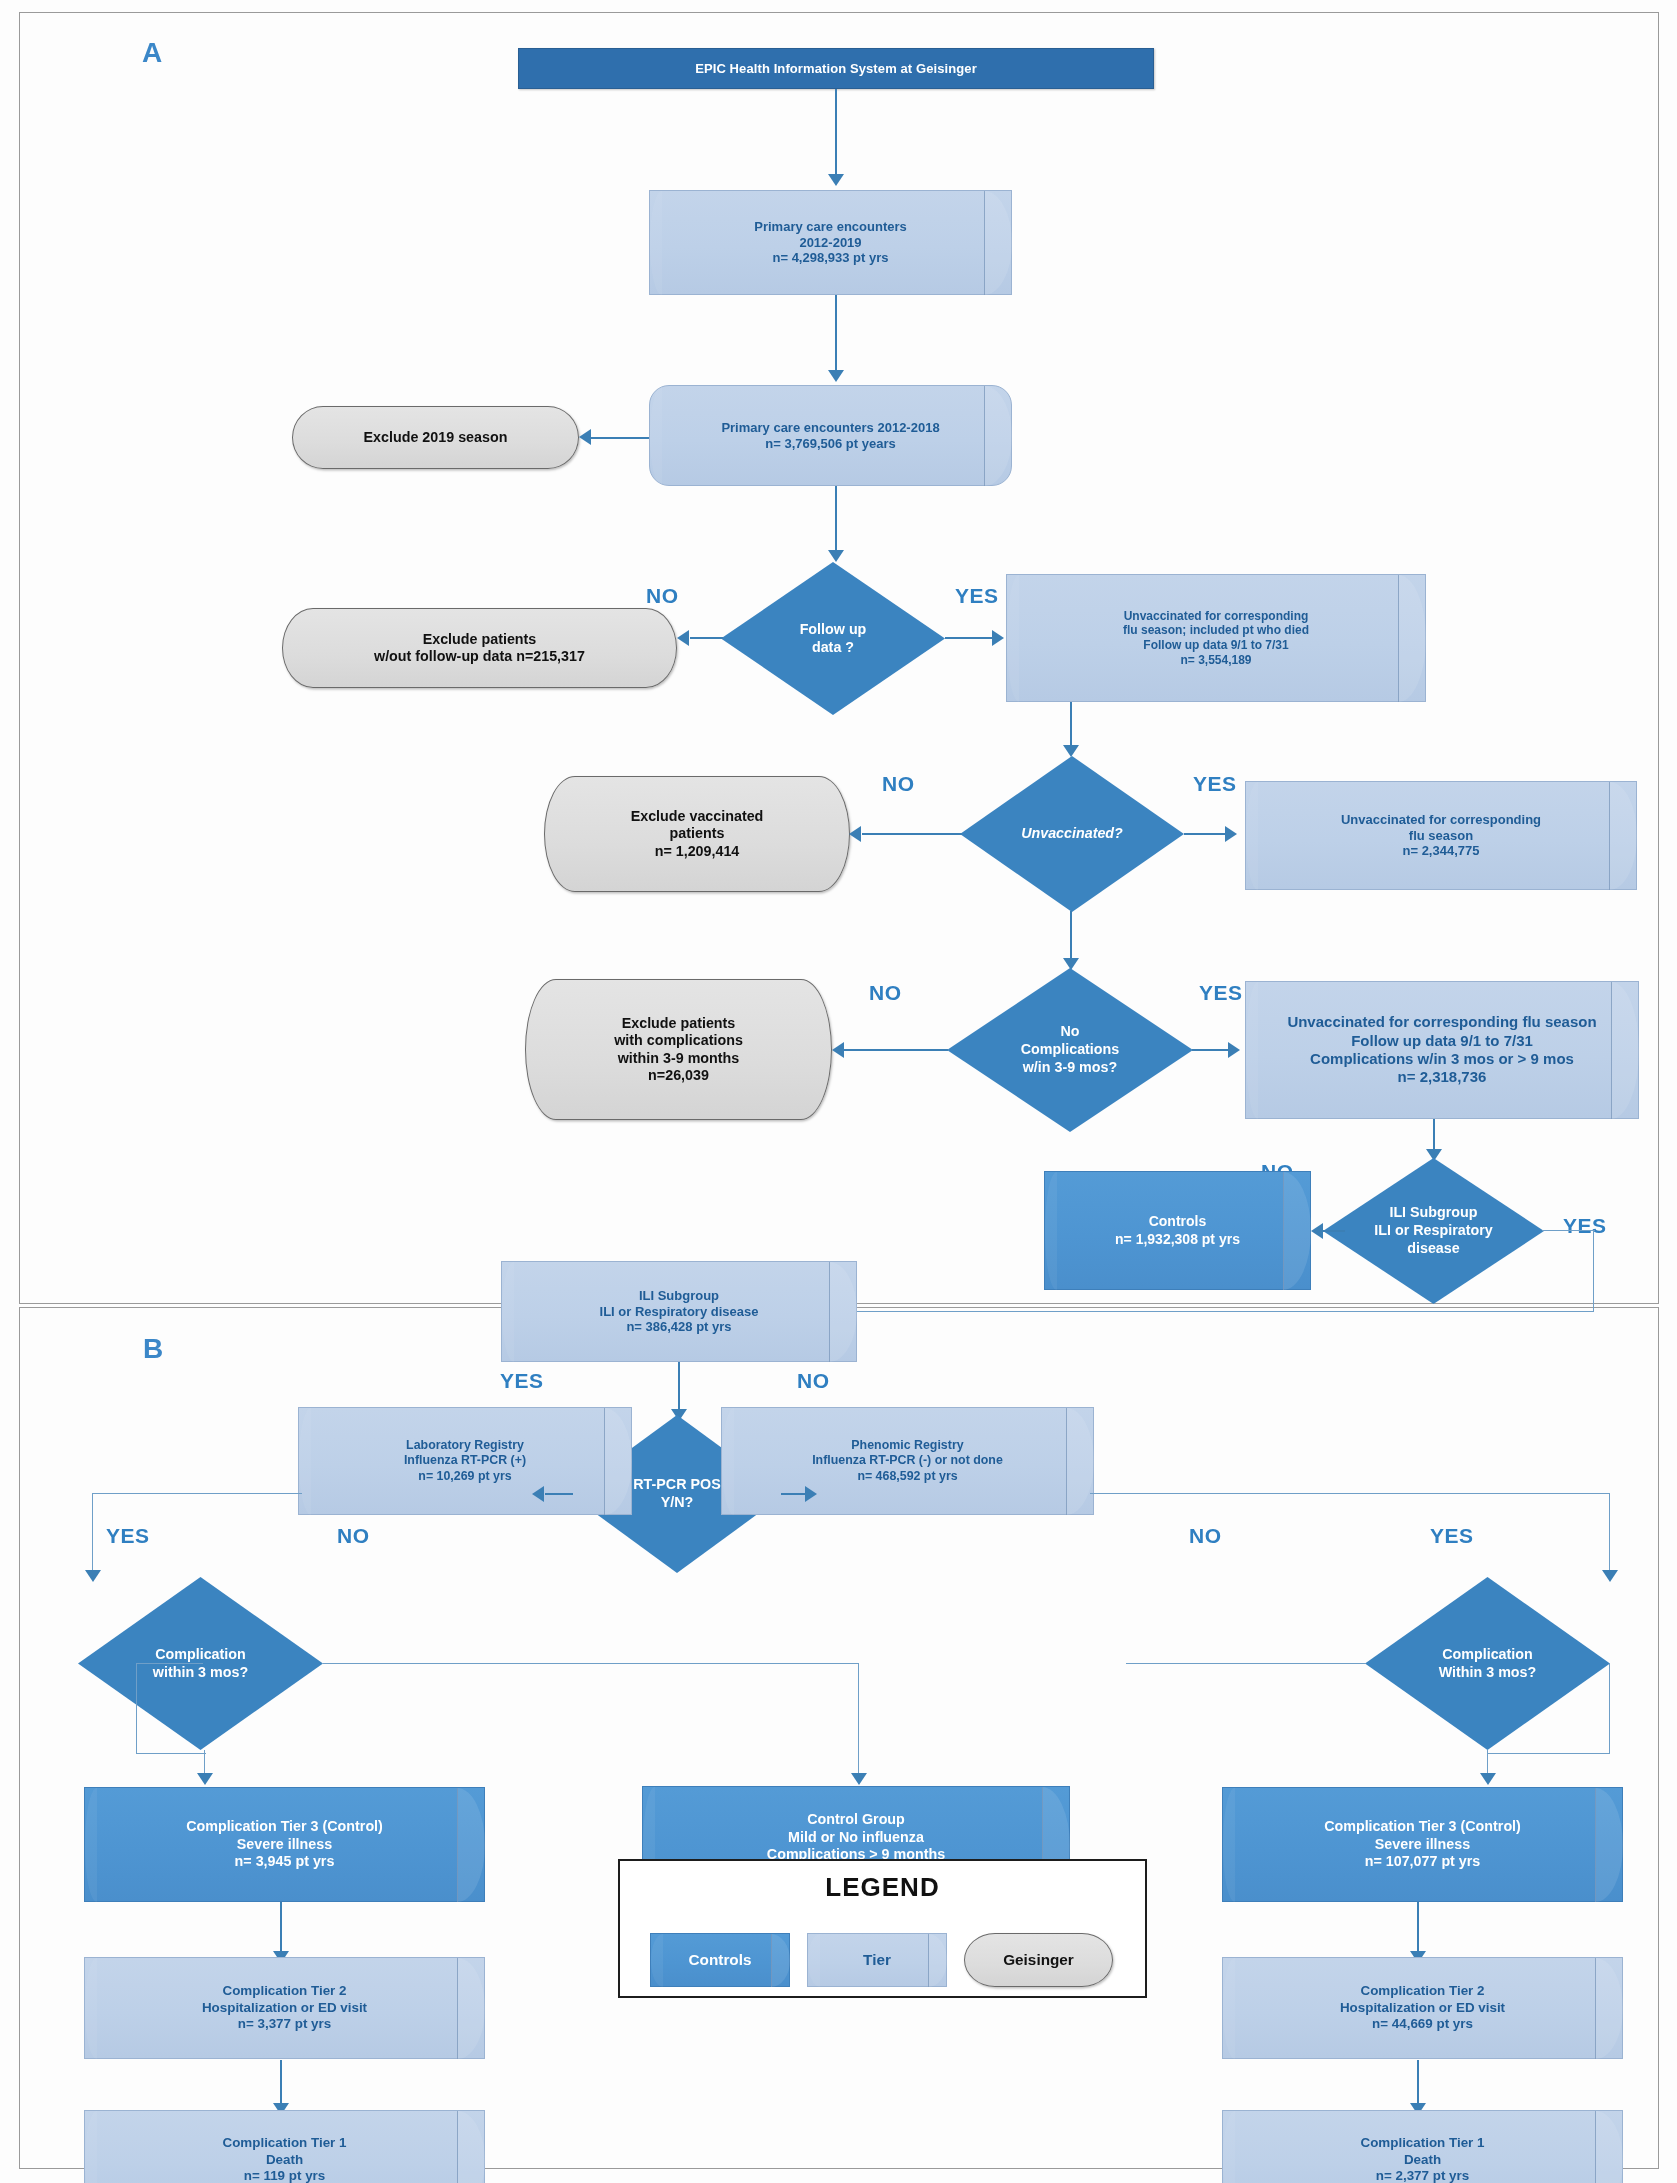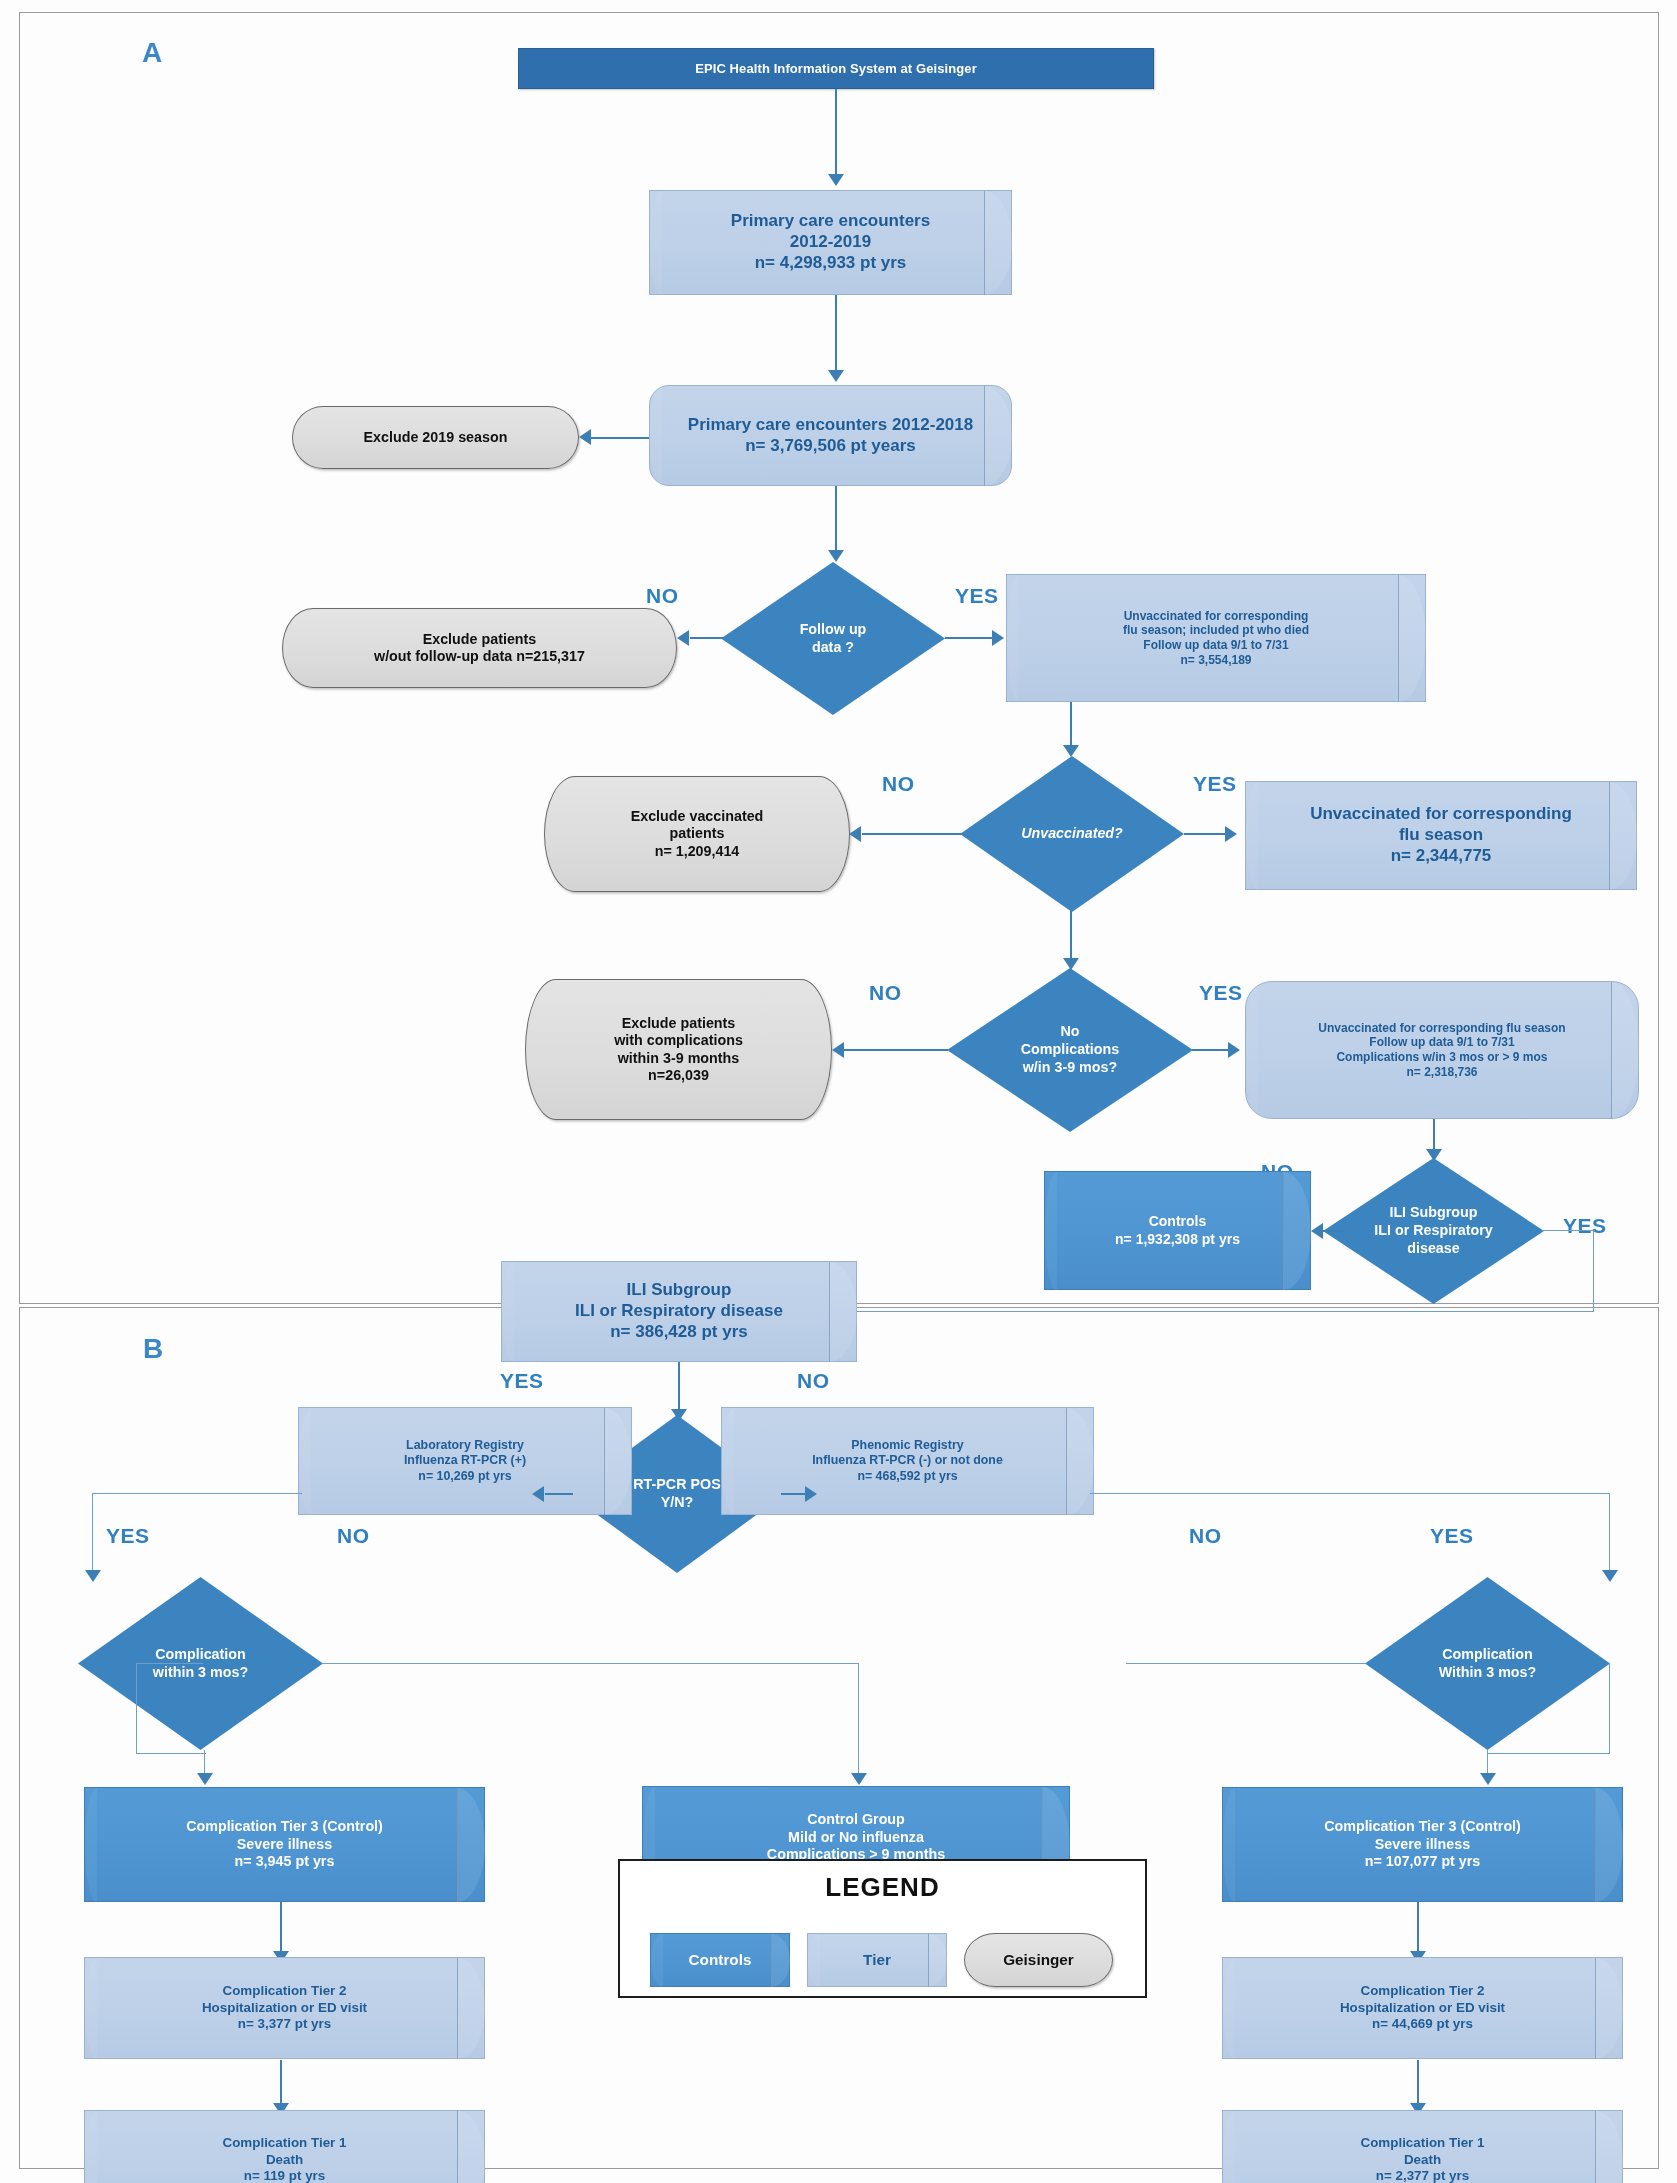--- a/index.html
+++ b/index.html
@@ -24,21 +24,21 @@
 
   
   .hdr{
     background:#2f6fad;color:#ffffff;border:1px solid #2a5f93;
     font-size:13px;letter-spacing:0.1px;
     box-shadow:1px 1.4px 1.9px rgba(0,0,0,.22);
   }
   
   .cyl-case{
     background:linear-gradient(180deg,#c3d4ea 0%,#bdd0e8 55%,#b6cae4 100%);
-    border:0.5px solid #9bb3d2;color:#1f5c96;font-size:17px;
+    border:0.5px solid #9bb3d2;color:#1f5c96;font-size:13px;
     border-radius:0;
   }
   
   .cyl-ctrl{
     background:linear-gradient(180deg,#549bd6 0%,#4e95d2 55%,#4a8fcc 100%);
     border:0.5px solid #3e7fba;color:#ffffff;font-size:14px;
   }
   
   .cyl{position:absolute;}
   .cyl .cap{
@@ -204,21 +204,21 @@
 with complications
 within 3-9 months
 n=26,039</span>
   </div>
   <div class="ln h" style="left:844px;top:1049px;width:104px;"></div>
   <div class="arrow left" style="left:832px;top:1042px;"></div>
 
   <div class="ln h" style="left:1192px;top:1049px;width:36px;"></div>
   <div class="arrow right" style="left:1228px;top:1042px;"></div>
 
-  <div class="node cyl cyl-case" style="left:1245px;top:981px;width:394px;height:138px;font-size:12px;border-radius:27px;">
+  <div class="node cyl cyl-case" style="left:1245px;top:981px;width:394px;height:138px;font-size:15px;">
     <span class="capL"></span>
     <span class="cap"></span>
     <span class="txt">Unvaccinated for corresponding flu season
 Follow up data 9/1 to 7/31
 Complications w/in 3 mos or &gt; 9 mos
 n= 2,318,736</span>
   </div>
   <div class="ln v" style="left:1433px;top:1119px;height:33px;"></div>
   <div class="arrow down" style="left:1426px;top:1149px;"></div>
 

